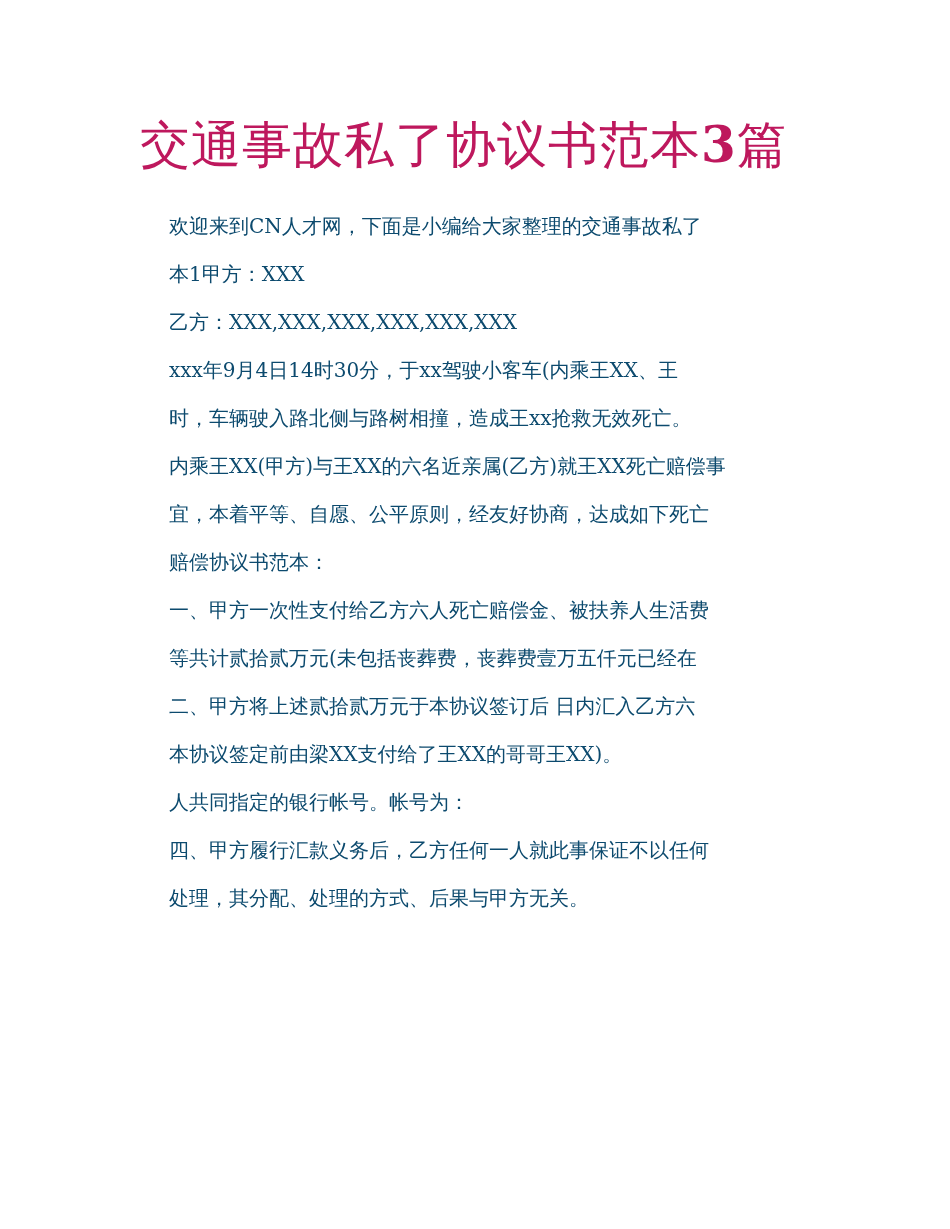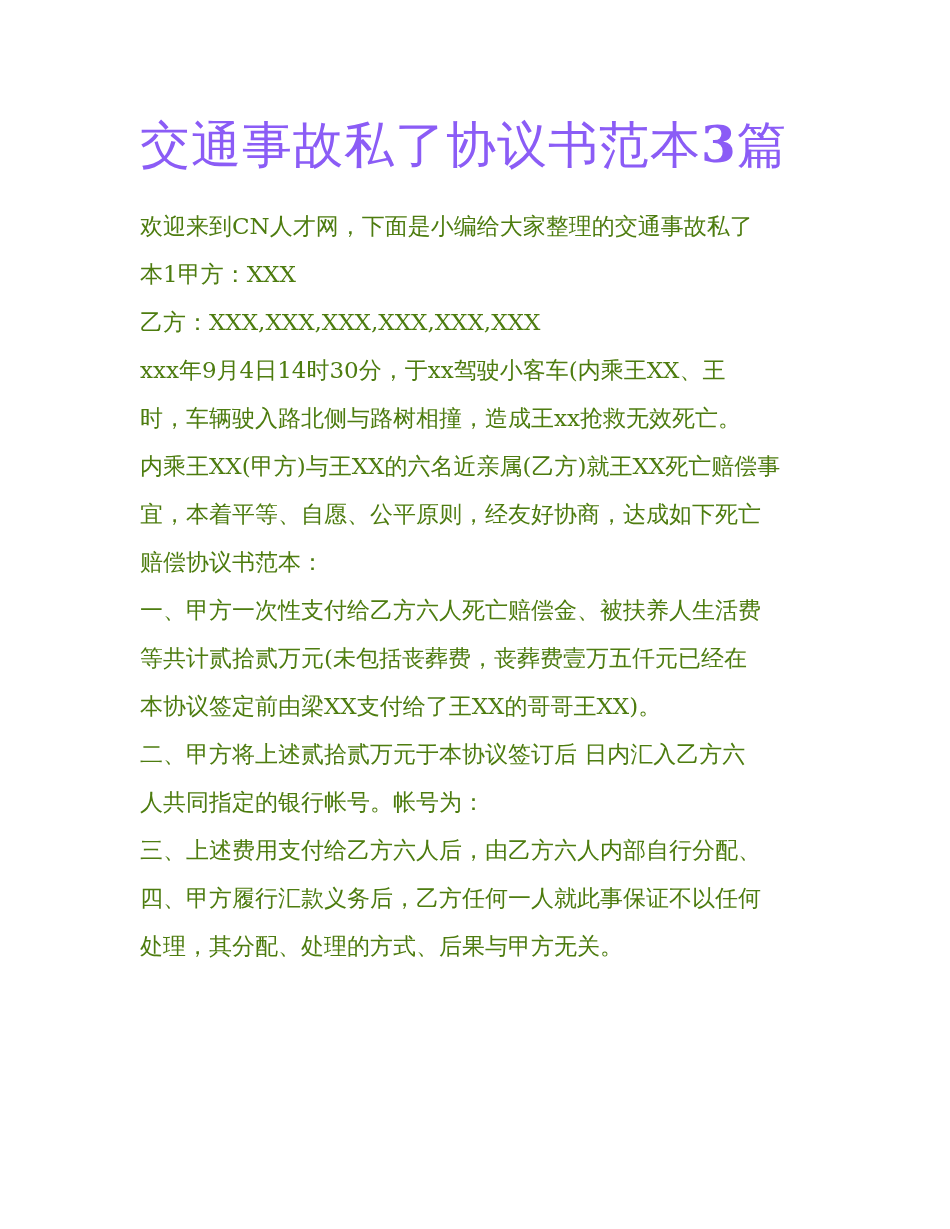--- a/index.html
+++ b/index.html
@@ -23,56 +23,56 @@
     background: #ffffff;
   }
   .title {
     position: absolute;
     left: 140px;
     top: 112px;
     font-size: 50px;
     line-height: 66px;
     letter-spacing: 1px;
     white-space: nowrap;
-    color: #8b5cf6;
+    color: #be185d;
   }
   .title .num {
     font-weight: bold;
   }
   .body-lines {
     position: absolute;
     left: 140px;
     top: 202px;
     width: 680px;
   }
   .line {
-    font-size: 23px;
+    font-size: 20px;
     height: 48px;
     line-height: 48px;
     white-space: nowrap;
-    color: #4d7c0f;
+    color: #0c4a6e;
+    margin-left: 29px;
   }
 </style>
 </head>
 <body>
 
 <div class="page">
   <div class="title"><span>交通事故私了协议书范本</span><span class="num">3</span><span>篇</span></div>
 
   <div class="body-lines">
     <div class="line">欢迎来到CN人才网，下面是小编给大家整理的交通事故私了</div>
     <div class="line">本1甲方：XXX</div>
     <div class="line">乙方：XXX,XXX,XXX,XXX,XXX,XXX</div>
     <div class="line">xxx年9月4日14时30分，于xx驾驶小客车(内乘王XX、王</div>
     <div class="line">时，车辆驶入路北侧与路树相撞，造成王xx抢救无效死亡。</div>
     <div class="line">内乘王XX(甲方)与王XX的六名近亲属(乙方)就王XX死亡赔偿事</div>
     <div class="line">宜，本着平等、自愿、公平原则，经友好协商，达成如下死亡</div>
     <div class="line">赔偿协议书范本：</div>
     <div class="line">一、甲方一次性支付给乙方六人死亡赔偿金、被扶养人生活费</div>
     <div class="line">等共计贰拾贰万元(未包括丧葬费，丧葬费壹万五仟元已经在</div>
+    <div class="line">二、甲方将上述贰拾贰万元于本协议签订后 日内汇入乙方六</div>
     <div class="line">本协议签定前由梁XX支付给了王XX的哥哥王XX)。</div>
-    <div class="line">二、甲方将上述贰拾贰万元于本协议签订后 日内汇入乙方六</div>
     <div class="line">人共同指定的银行帐号。帐号为：</div>
-    <div class="line">三、上述费用支付给乙方六人后，由乙方六人内部自行分配、</div>
     <div class="line">四、甲方履行汇款义务后，乙方任何一人就此事保证不以任何</div>
     <div class="line">处理，其分配、处理的方式、后果与甲方无关。</div>
   </div>
 </div>
 
 </body></html>

